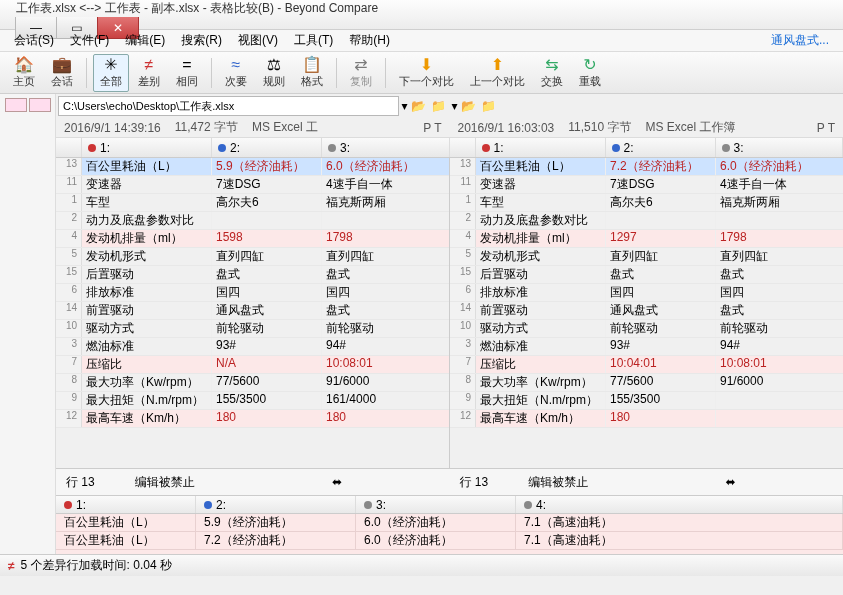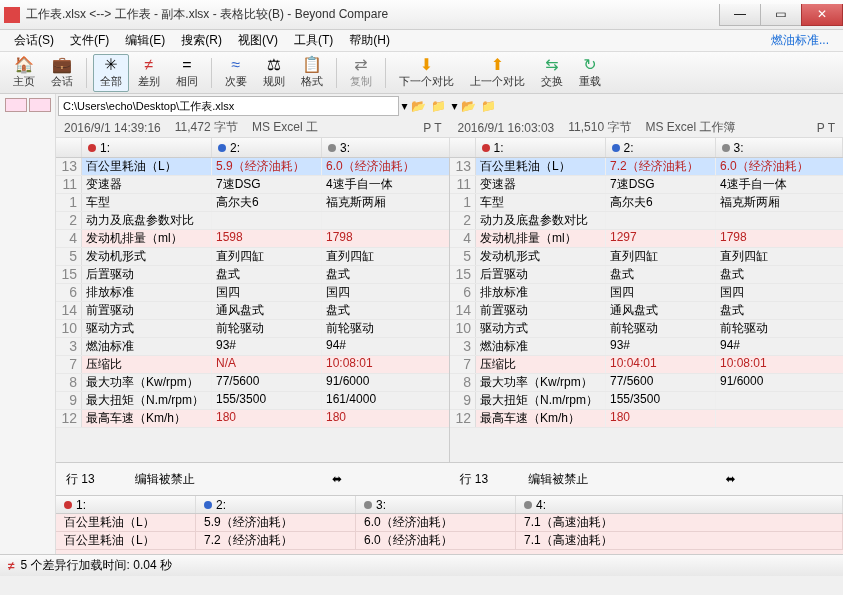--- a/index.html
+++ b/index.html
@@ -1,18 +1,18 @@
 <!DOCTYPE html>
 <html><head>
 <meta charset="utf-8">
 <style>
 * { margin: 0; padding: 0; box-sizing: border-box; font-family: "Microsoft YaHei", "SimSun", Arial, sans-serif; font-size: 12px; }
 body { background: #f0f0f0; width: 843px; height: 595px; overflow: hidden; }
 
-.titlebar { height: 30px; background: linear-gradient(#fdfdfd,#ececec); display: flex; align-items: center; padding-left: 4px; border-bottom: 1px solid #cfcfcf; }
+.titlebar { height: 30px; background: linear-gradient(#fdfdfd,#ececec); display: flex; align-items: flex-start; padding-left: 16px; border-bottom: 1px solid #cfcfcf; flex-direction: column; }
 .titlebar-icon { width: 16px; height: 16px; background: #d44; margin-right: 6px; }
 .titlebar-text { flex: 1; color: #333; }
 .winbtns { display: flex; }
 .winbtn { width: 42px; height: 22px; display: flex; align-items: center; justify-content: center; border: 1px solid #b8b8b8; border-top: none; background: linear-gradient(#f8f8f8,#e2e2e2); margin-left:-1px; }
 .winbtn.close { background: linear-gradient(#e27575,#c94141); color:#fff; border-color:#a33; }
 
 .menubar { height: 22px; background: #f7f7f7; display: flex; align-items: center; padding: 0 6px; border-bottom: 1px solid #dcdcdc; }
 .menubar span { padding: 0 8px; cursor: default; }
 .menubar .spacer { flex:1; }
 .menubar .update-link { color: #1a6dd8; }
@@ -45,30 +45,30 @@
 .ch-num { width:26px; justify-content:flex-end; }
 .ch-1 { width:130px; } .ch-2 { width:110px; } .ch-3 { flex:1; }
 .dot { width:8px; height:8px; border-radius:50%; display:inline-block; }
 .dot.red{background:#c33;} .dot.blue{background:#36c;} .dot.grey{background:#888;}
 
 .grids { flex:1; display:flex; overflow:hidden; }
 .gridside { flex:1; overflow-y:auto; border-right:1px solid #ccc; }
 .gridside:last-child{border-right:none;}
 
 .row { display:flex; height:18px; font-size:12px; border-bottom:1px solid #e8e8e8; }
-.row .ln { width:26px; text-align:right; padding-right:4px; color:#888; background:#f2f2f2; border-right:1px solid #ddd; font-size:14px; }
+.row .ln { width:26px; text-align:right; padding-right:4px; color:#888; background:#f2f2f2; border-right:1px solid #ddd; font-size:10px; }
 .row .c1 { width:130px; padding:0 4px; border-right:1px solid #eee; }
 .row .c2 { width:110px; padding:0 4px; border-right:1px solid #eee; }
 .row .c3 { flex:1; padding:0 4px; }
 .row.diff { background:#fce8e8; }
 .row.diff .c2, .row.diff .c3 { color:#b22; }
 .row.sel { background:#cde3ff !important; }
 .redtxt { color:#b22; }
 
-.midline { height:34px; display:flex; border-top:1px solid #ccc; border-bottom:1px solid #ccc; background:#f6f6f6;}
+.midline { height:28px; display:flex; border-top:1px solid #ccc; border-bottom:1px solid #ccc; background:#f6f6f6;}
 .midslot{flex:1; display:flex; align-items:center; padding:0 10px; gap:40px; font-size:11px;}
 .midslot .hl{flex:1; text-align:center;}
 
 .detailhdr { height:18px; display:flex; background:linear-gradient(#fafafa,#e9e9e9); border-bottom:1px solid #ccc;}
 .detailhdr .dh{flex:1; display:flex;}
 .dh .dhc{padding:2px 8px; border-right:1px solid #ddd; display:flex; gap:4px; align-items:center; font-size:11px;}
 
 .detailrows{height:40px; background:#fce8e8; font-size:12px;}
 .drow{display:flex; height:18px; border-bottom:1px solid #e8d0d0;}
 .drow .dc{padding:0 8px; border-right:1px solid #e8d0d0;}
@@ -97,21 +97,21 @@
 
 <div class="menubar">
   <span>会话(S)</span>
   <span>文件(F)</span>
   <span>编辑(E)</span>
   <span>搜索(R)</span>
   <span>视图(V)</span>
   <span>工具(T)</span>
   <span>帮助(H)</span>
   <div class="spacer"></div>
-  <span class="update-link">燃油标准...</span>
+  <span class="update-link">通风盘式...</span>
 </div>
 
 <div class="toolbar">
   <div class="tbtn">
       <span class="ico">🏠</span>
       <span class="lbl">主页</span>
     </div>
   <div class="tbtn">
       <span class="ico">💼</span>
       <span class="lbl">会话</span>

